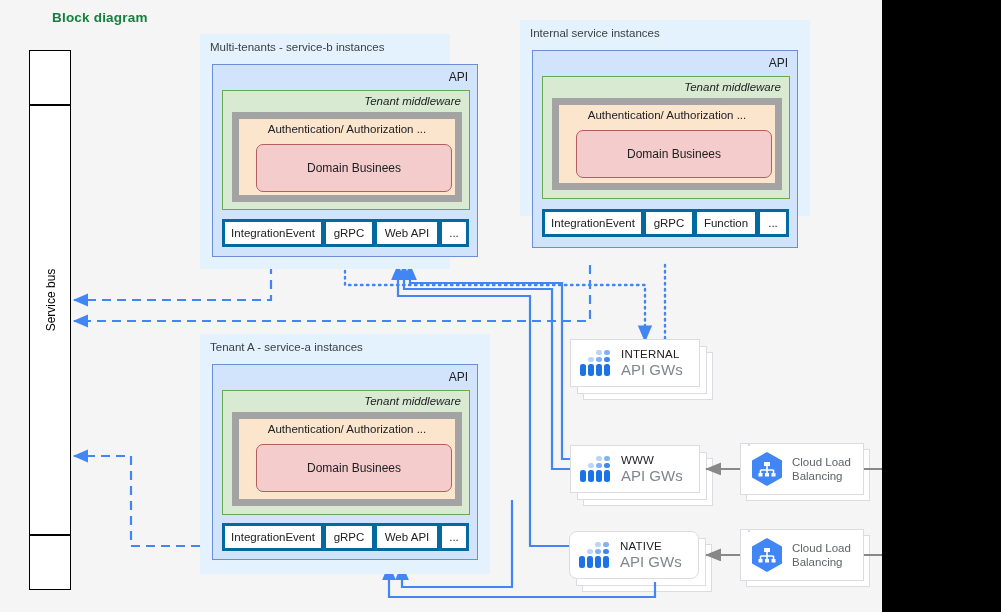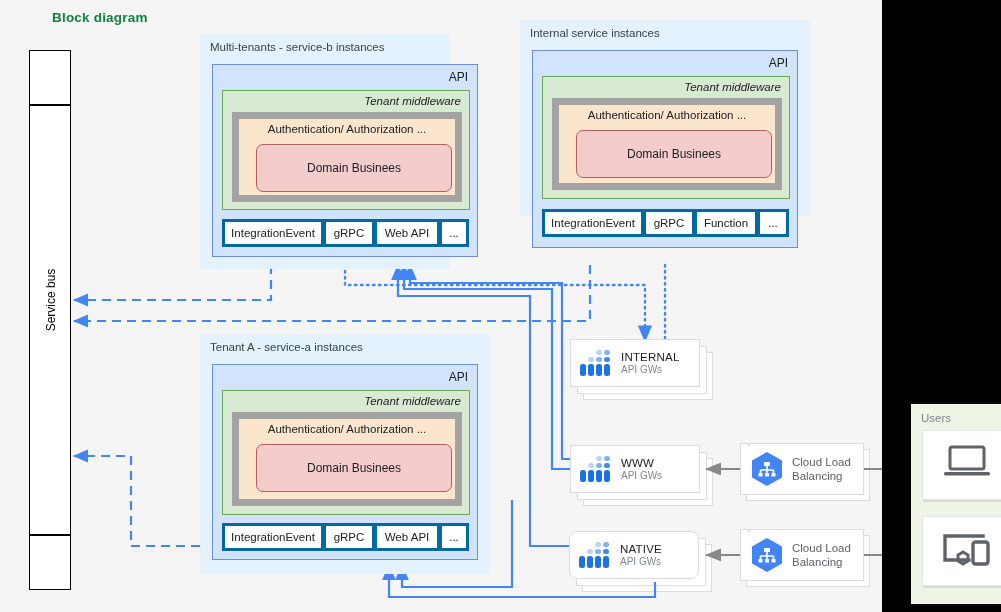--- a/index.html
+++ b/index.html
@@ -63,21 +63,21 @@
   .card{position:absolute;background:#fff;border:1px solid #dadce0;box-sizing:border-box;}
   .card-stack::before,.card-stack::after{
     content:"";position:absolute;background:#fff;border:1px solid #dadce0;box-sizing:border-box;
   }
   .gw{width:130px;height:48px;}
   .gw::before{left:6px;top:6px;width:130px;height:48px;z-index:-1;}
   .gw::after{left:12px;top:12px;width:130px;height:48px;z-index:-2;}
   .gw-inner{position:absolute;left:0;top:0;right:0;bottom:0;display:flex;align-items:center;padding-left:8px;}
   .gw-text{margin-left:8px;}
   .gw-name{font-size:11.5px;color:#202124;font-weight:normal;letter-spacing:.2px;}
-  .gw-sub{font-size:10px;color:#80868b;margin-top:1px;}
+  .gw-sub{font-size:15px;color:#80868b;margin-top:1px;}
 
   
   .gwicon{position:relative;width:34px;height:30px;flex:0 0 34px;}
   .gwicon i{position:absolute;display:block;background:#1a73e8;border-radius:2.5px;}
 
   
   .lb{width:124px;height:52px;padding-left:7px;}
   .lb::before{left:5px;top:5px;width:124px;height:52px;z-index:-1;}
   .lb-inner{position:absolute;inset:0;display:flex;align-items:center;padding-left:10px;}
   .hexicon{position:relative;width:32px;height:36px;flex:0 0 32px;}
@@ -300,34 +300,14 @@
       </span>
       <span class="lb-label">
         <span style="display:block;">Cloud Load</span>
         <span style="display:block;">Balancing</span>
       </span>
     </div>
   </div>
 
   <div class="black-panel"></div>
 
-  <div class="users-group" style="left:911px;top:404px;width:90px;height:200px;">
-    <div class="users-title">Users</div>
-    <div class="user-card" style="left:11px;top:26px;width:90px;height:70px;">
-      <span>
-        <svg width="54" height="40" viewBox="0 0 54 40">
-          <rect x="10" y="4" width="34" height="22" rx="2" fill="none" stroke="#5f6368" stroke-width="3"></rect>
-          <rect x="4" y="29" width="46" height="3.5" rx="1.5" fill="#5f6368"></rect>
-        </svg>
-      </span>
-    </div>
-    <div class="user-card" style="left:11px;top:112px;width:90px;height:70px;">
-      <span>
-        <svg width="56" height="42" viewBox="0 0 56 42">
-          <path d="M6,8 L44,8 M6,8 L6,32 L30,32" fill="none" stroke="#5f6368" stroke-width="3.4" stroke-linecap="square"></path>
-          <rect x="34" y="14" width="15" height="22" rx="2.5" fill="none" stroke="#5f6368" stroke-width="3.4"></rect>
-          <polygon points="24,24 29,27 29,33 24,36 19,33 19,27" fill="none" stroke="#5f6368" stroke-width="3"></polygon>
-        </svg>
-      </span>
-    </div>
-  </div>
 
 </div>
 
 </body></html>

